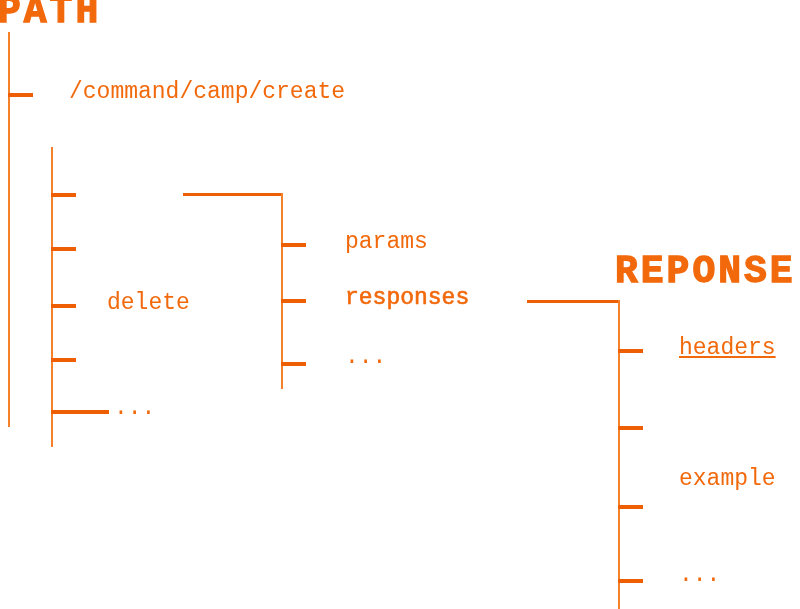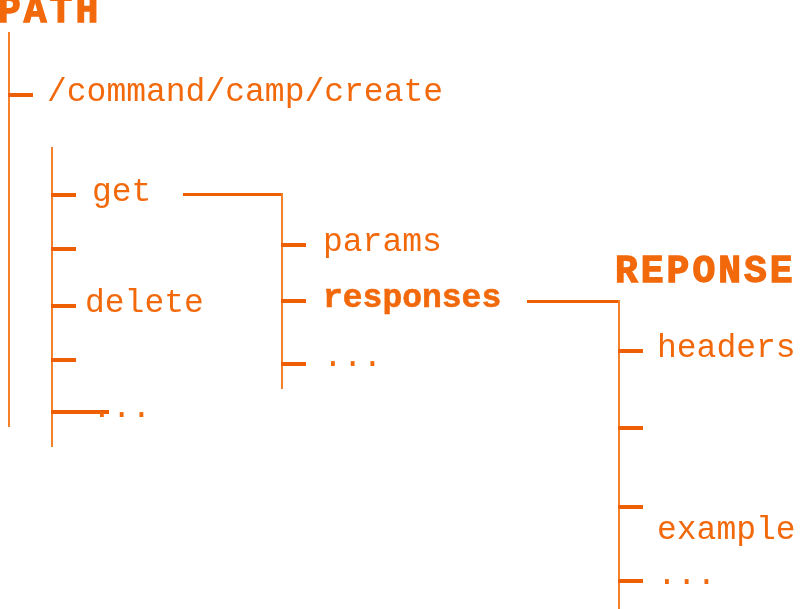--- a/index.html
+++ b/index.html
@@ -22,28 +22,29 @@
     font-weight:bold;
     font-size:38px;
     line-height:1;
     letter-spacing:3px;
     color:var(--ink);
     -webkit-text-stroke:1.3px var(--ink);
     white-space:nowrap;
   }
   .row{
     position:absolute;
-    font-size:33px;
+    font-size:23px;
     line-height:33px;
     color:var(--ink);
     white-space:nowrap;
     transform:translateY(-19px); 
+    margin-left:22px;
   }
   .row.bold{
-    font-weight:bold;
+    font-weight:normal;
     text-align:right;
     -webkit-text-stroke:0.6px var(--ink);
   }
   .vline{position:absolute;width:2px;background:var(--line);}
   .tick{position:absolute;height:4px;width:25px;background:var(--tick);}
   .conn{position:absolute;height:3px;background:var(--tick);}
 </style>
 </head>
 <body>
 
@@ -51,21 +52,20 @@
 
   <div class="hdr" style="left:-2px;top:-7px;">PATH</div>
 
   <div class="vline" style="left:8px;top:32px;height:395px;"></div>
   <div class="tick" style="left:8px;top:93px;"></div>
   <div class="row" style="left:47px;top:95px;">/command/camp/create</div>
 
   <div class="vline" style="left:51px;top:147px;height:300px;"></div>
 
   <div class="tick" style="left:51px;top:193px;"></div>
-  <div class="row" style="left:92px;top:195px;">get</div>
 
   <div class="tick" style="left:51px;top:247px;"></div>
 
   <div class="tick" style="left:51px;top:304px;"></div>
   <div class="row" style="left:85px;top:306px;">delete</div>
 
   <div class="tick" style="left:51px;top:358px;"></div>
 
   <div class="tick" style="left:51px;top:410px;width:58px;"></div>
   <div class="row" style="left:92px;top:411px;">...</div>
@@ -84,23 +84,23 @@
   <div class="tick" style="left:281px;top:362px;"></div>
   <div class="row" style="left:323px;top:360px;">...</div>
 
   <div class="conn" style="left:527px;top:300px;width:92px;"></div>
 
   <div class="hdr" style="left:615px;top:253px;">REPONSE</div>
 
   <div class="vline" style="left:618px;top:300px;height:309px;"></div>
 
   <div class="tick" style="left:618px;top:349px;"></div>
-  <div class="row" style="left:657px;top:351px;">headers</div>
+  <div class="row" style="left:657px;top:351px;text-decoration:underline;">headers</div>
 
   <div class="tick" style="left:618px;top:426px;"></div>
 
   <div class="tick" style="left:618px;top:505px;"></div>
-  <div class="row" style="left:657px;top:533px;">example</div>
+  <div class="row" style="left:657px;top:482px;">example</div>
 
   <div class="tick" style="left:618px;top:579px;"></div>
   <div class="row" style="left:657px;top:578px;">...</div>
 
 </div>
 
 </body></html>

